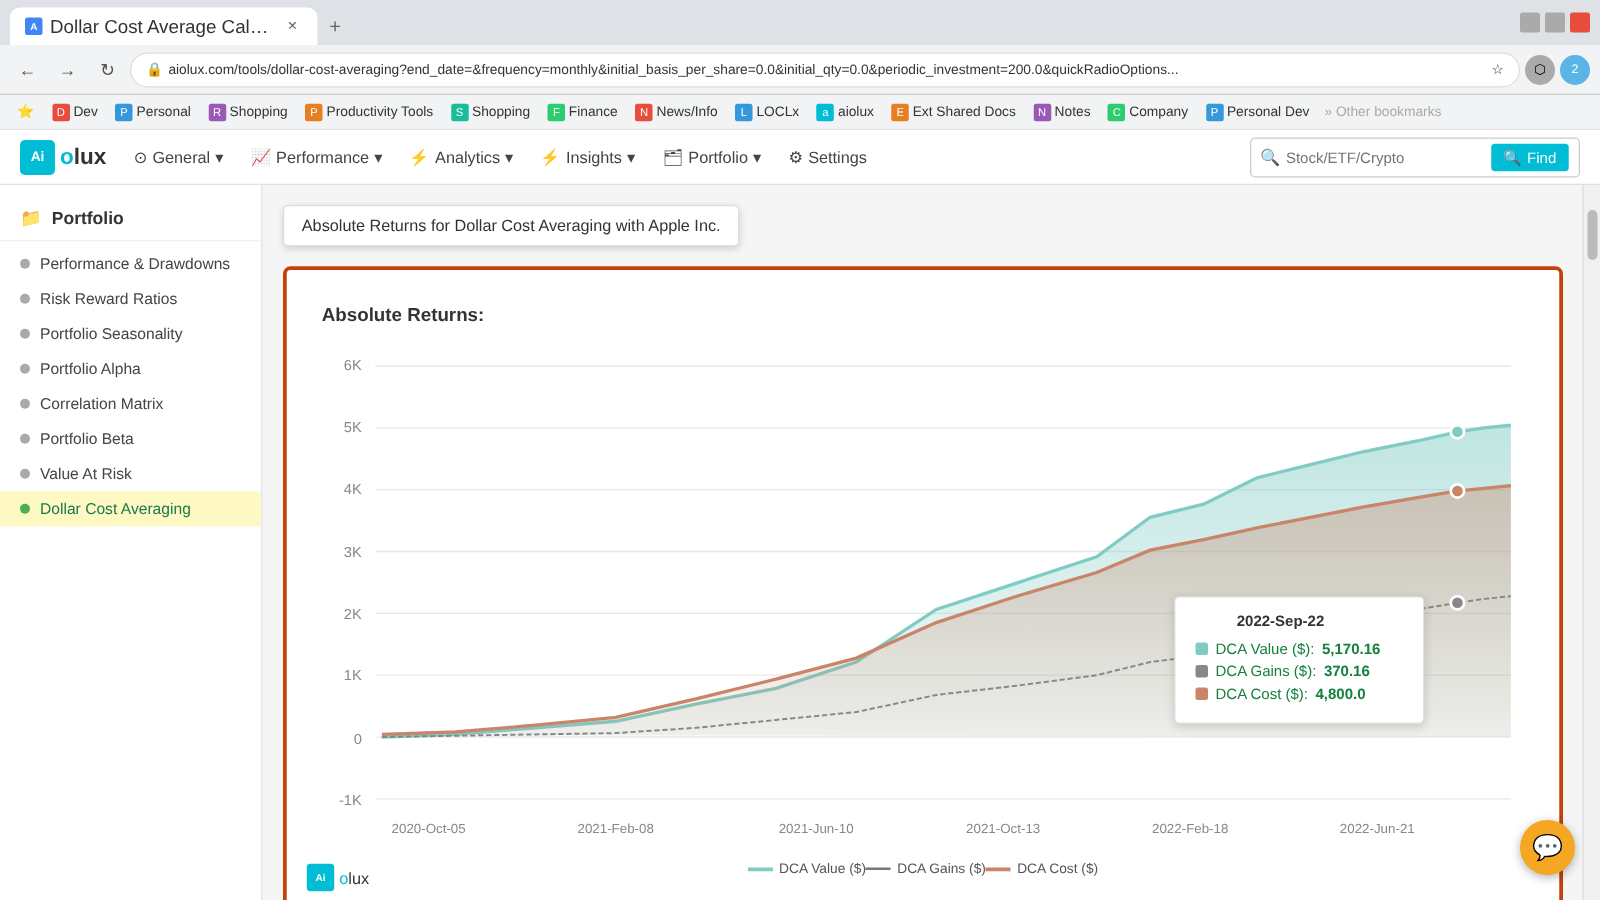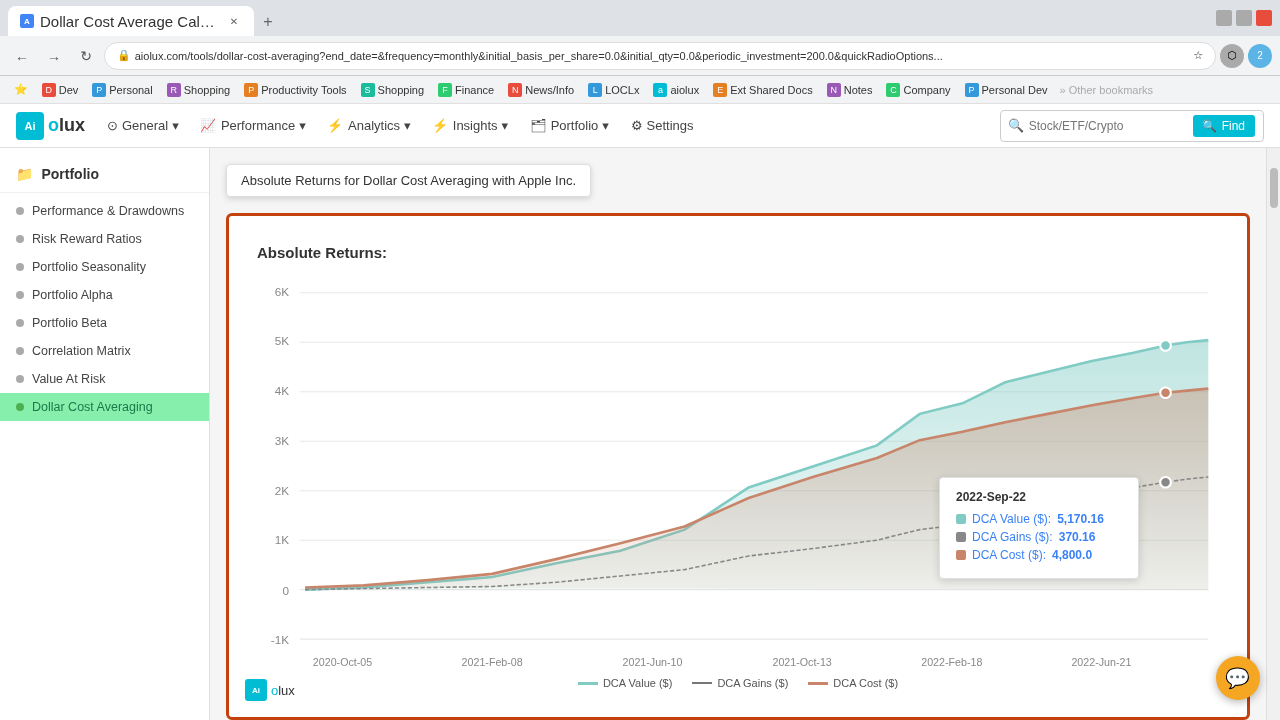--- a/index.html
+++ b/index.html
@@ -41,41 +41,41 @@
     .search-input { border: none; outline: none; font-size: 12px; width: 160px; background: transparent; }
     .find-btn { background: #00bcd4; color: white; border: none; border-radius: 3px; padding: 4px 10px; font-size: 12px; cursor: pointer; display: flex; align-items: center; gap: 4px; }
 
     
     .body-layout { display: flex; flex: 1; overflow: hidden; }
 
     
     .sidebar { width: 210px; background: #fff; border-right: 1px solid #e0e0e0; display: flex; flex-direction: column; overflow-y: auto; padding: 8px 0; }
     .sidebar-header { display: flex; align-items: center; gap: 8px; padding: 10px 16px; font-weight: bold; font-size: 14px; color: #333; border-bottom: 1px solid #f0f0f0; margin-bottom: 4px; }
     .sidebar-item { display: flex; align-items: center; gap: 8px; padding: 7px 16px; font-size: 12.5px; color: #444; cursor: pointer; }
-    .sidebar-item.active { background: #86efac; color: #1a7a4a; font-weight: 500; text-align: right; }
+    .sidebar-item.active { background: #fef9c3; color: #1a7a4a; font-weight: 500; text-align: right; }
     .sidebar-item .dot { width: 8px; height: 8px; border-radius: 50%; background: #aaa; flex-shrink: 0; }
     .sidebar-item.active .dot { background: #4caf50; }
 
     
     .main-content { flex: 1; overflow-y: auto; padding: 16px; position: relative; }
 
     .tooltip-banner { background: white; border: 1px solid #ddd; border-radius: 4px; padding: 8px 14px; display: inline-block; font-size: 13px; color: #333; box-shadow: 0 2px 6px rgba(0,0,0,0.15); margin-bottom: 16px; }
 
     .chart-container { background: white; border: 3px solid #c2410c; border-radius: 6px; padding: 28px; position: relative; }
     .chart-title { font-size: 15px; font-weight: bold; color: #333; margin-bottom: 16px; }
 
     .chart-area { position: relative; height: 400px; }
     svg.main-chart { width: 100%; height: 100%; }
 
     .chart-tooltip { position: absolute; background: white; border: 1px solid #e0e0e0; border-radius: 4px; padding: 12px 16px; box-shadow: 0 2px 8px rgba(0,0,0,0.15); font-size: 12px; top: 200px; right: 80px; min-width: 200px; }
-    .tooltip-date { font-weight: bold; margin-bottom: 8px; color: #333; }
-    .tooltip-row { display: flex; align-items: center; gap: 6px; margin: 4px 0; color: #3b82f6; }
+    .tooltip-date { font-weight: bold; margin-bottom: 8px; color: #333; margin-left: 33px; }
+    .tooltip-row { display: flex; align-items: center; gap: 6px; margin: 4px 0; color: #15803d; }
     .tooltip-dot { width: 10px; height: 10px; border-radius: 2px; flex-shrink: 0; }
 
-    .chart-legend { display: flex; align-items: center; justify-content: center; gap: 20px; font-size: 11px; color: #555; }
+    .chart-legend { display: flex; align-items: center; justify-content: center; margin-top: 12px; font-size: 11px; color: #555; }
     .legend-item { display: flex; align-items: center; gap: 5px; }
     .legend-line { width: 20px; height: 2px; }
     .legend-line.dca-value { background: #80cbc4; height: 3px; }
     .legend-line.dca-gains { background: #777; height: 2px; }
     .legend-line.dca-cost { background: #c8856a; height: 3px; }
 
     .aiolux-watermark { position: absolute; bottom: 16px; left: 16px; display: flex; align-items: center; gap: 4px; }
     .wm-box { width: 22px; height: 22px; background: #00bcd4; border-radius: 3px; display: flex; align-items: center; justify-content: center; font-size: 8px; font-weight: bold; color: white; }
 
     .chat-btn { position: fixed; bottom: 20px; right: 20px; width: 44px; height: 44px; background: #f5a623; border-radius: 50%; display: flex; align-items: center; justify-content: center; cursor: pointer; box-shadow: 0 2px 8px rgba(0,0,0,0.3); font-size: 20px; }
@@ -250,25 +250,25 @@
         <div class="sidebar-item">
           <div class="dot"></div>
           <span>Portfolio Seasonality</span>
         </div>
         <div class="sidebar-item">
           <div class="dot"></div>
           <span>Portfolio Alpha</span>
         </div>
         <div class="sidebar-item">
           <div class="dot"></div>
+          <span>Correlation Matrix</span>
+        </div>
+        <div class="sidebar-item">
+          <div class="dot"></div>
           <span>Portfolio Beta</span>
-        </div>
-        <div class="sidebar-item">
-          <div class="dot"></div>
-          <span>Correlation Matrix</span>
         </div>
         <div class="sidebar-item">
           <div class="dot"></div>
           <span>Value At Risk</span>
         </div>
         <div class="sidebar-item active">
           <div class="dot"></div>
           <span>Dollar Cost Averaging</span>
         </div>
       </div>

